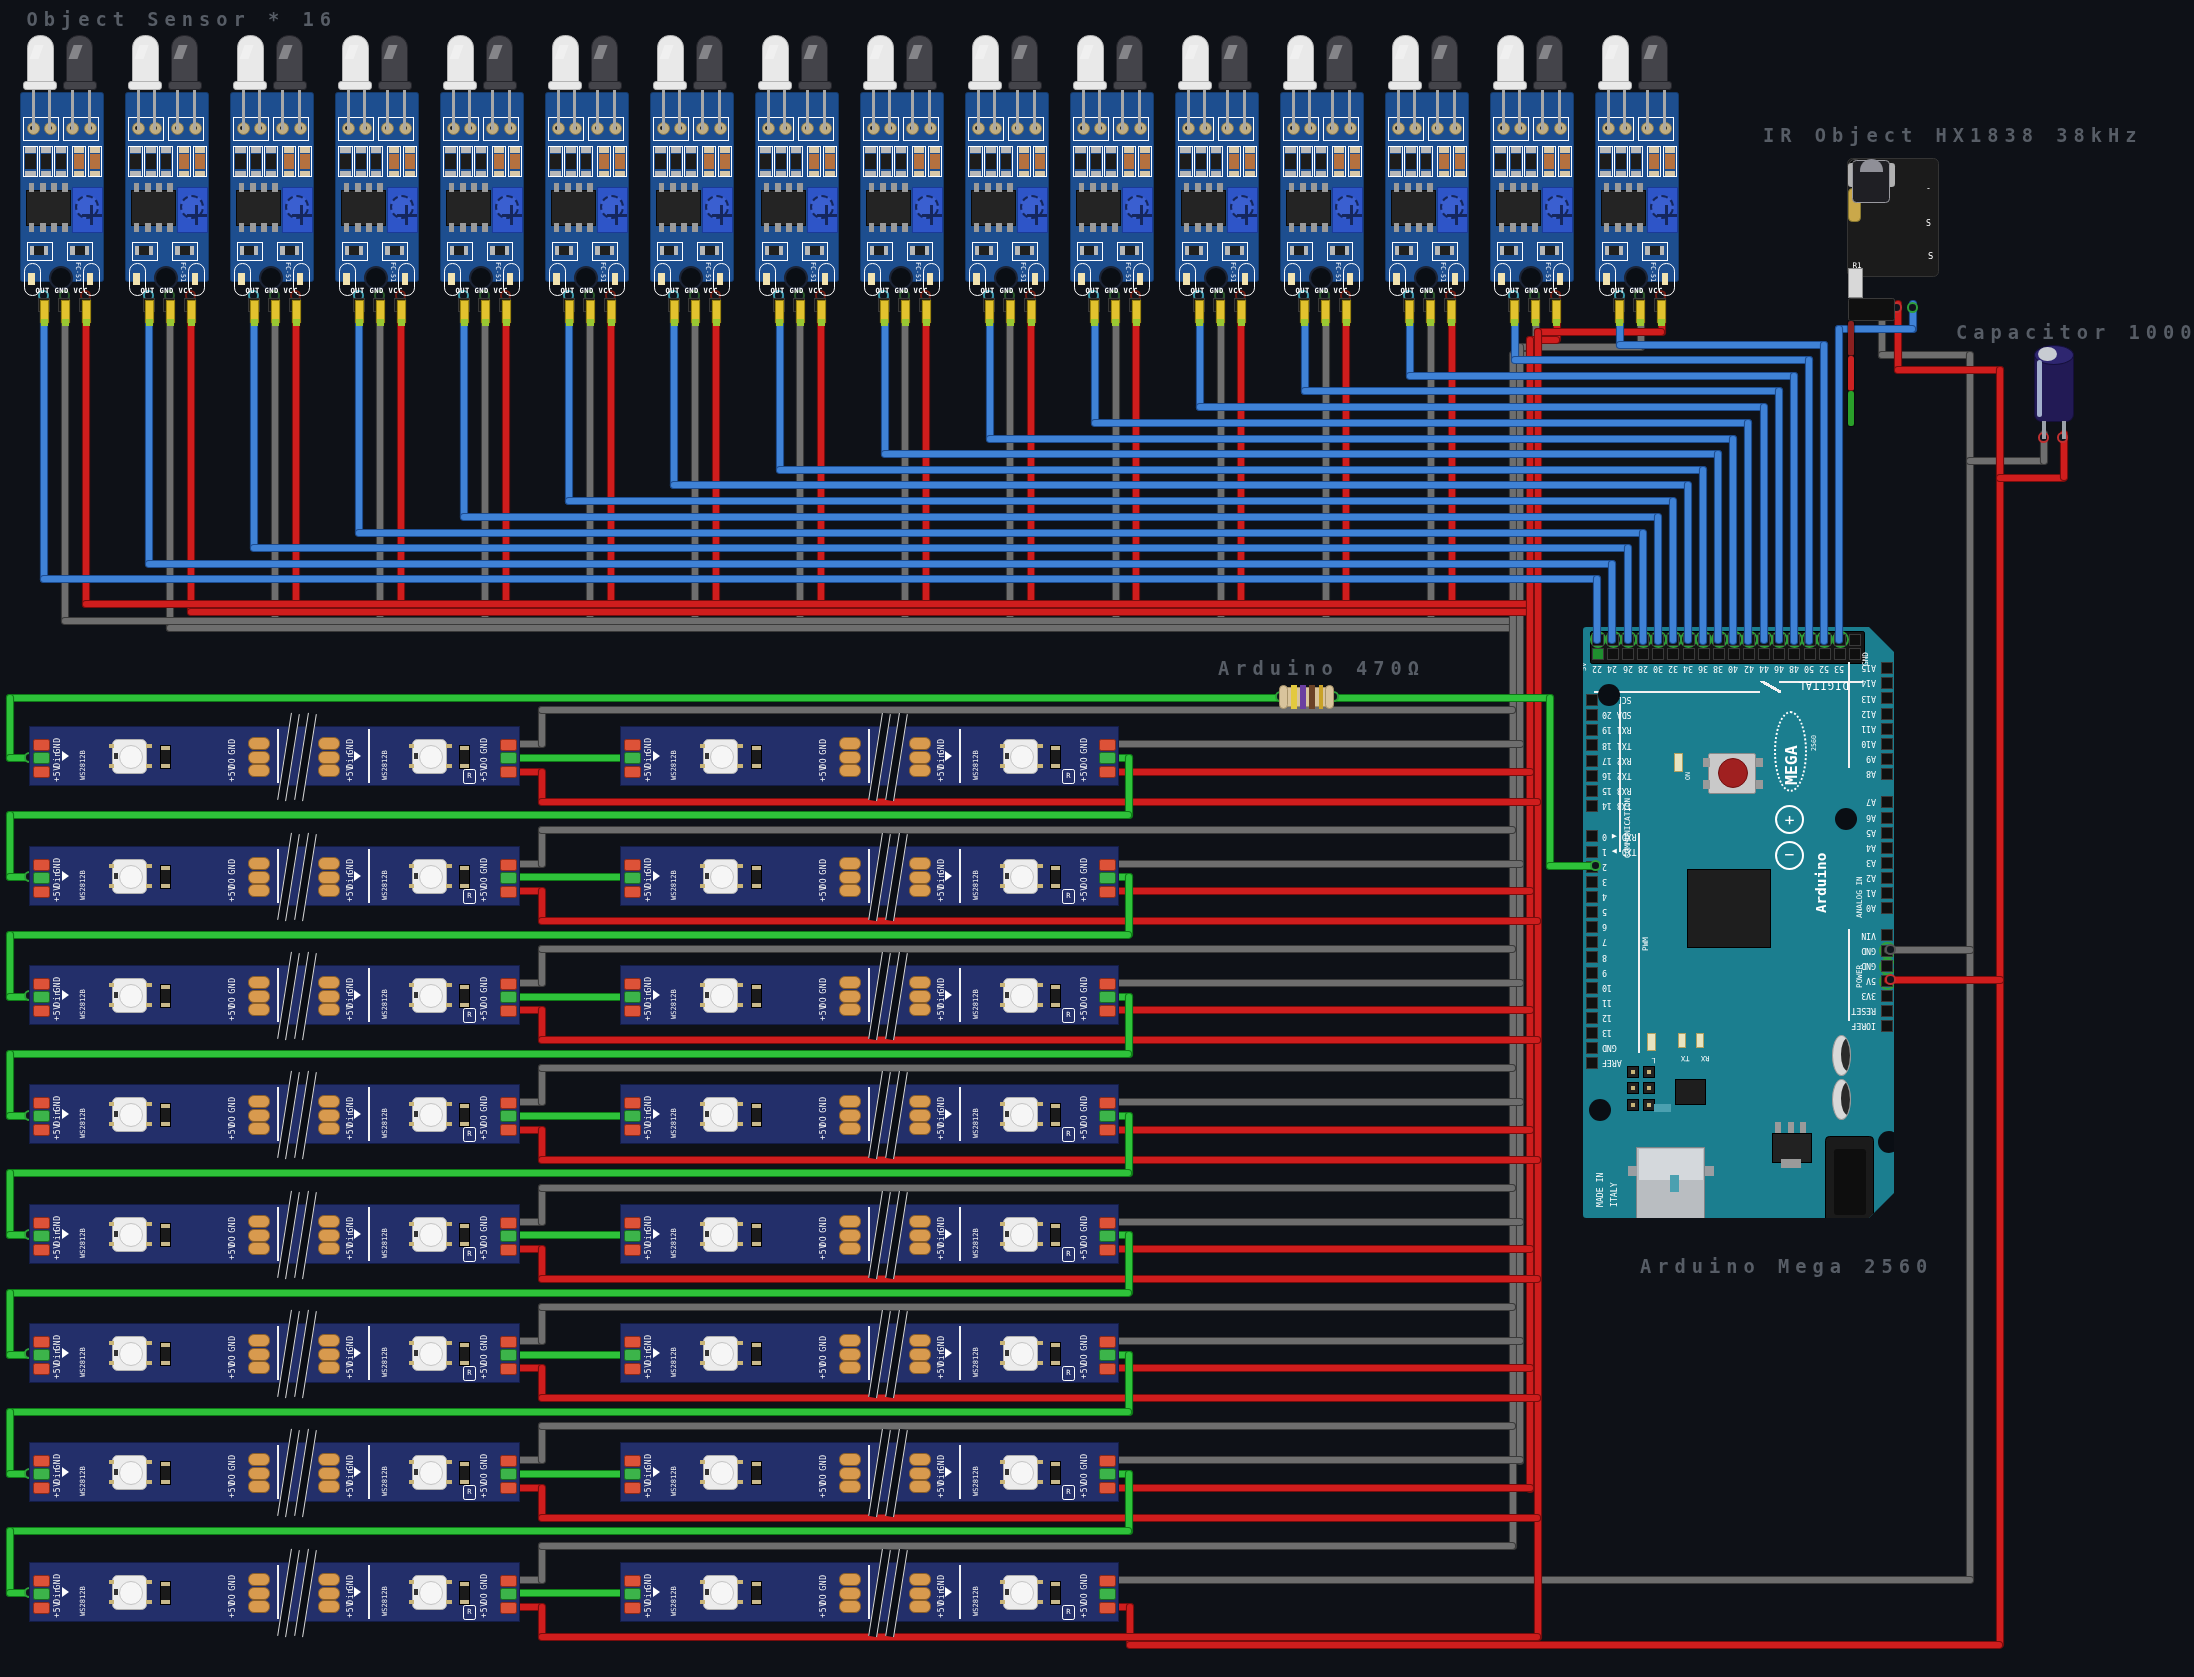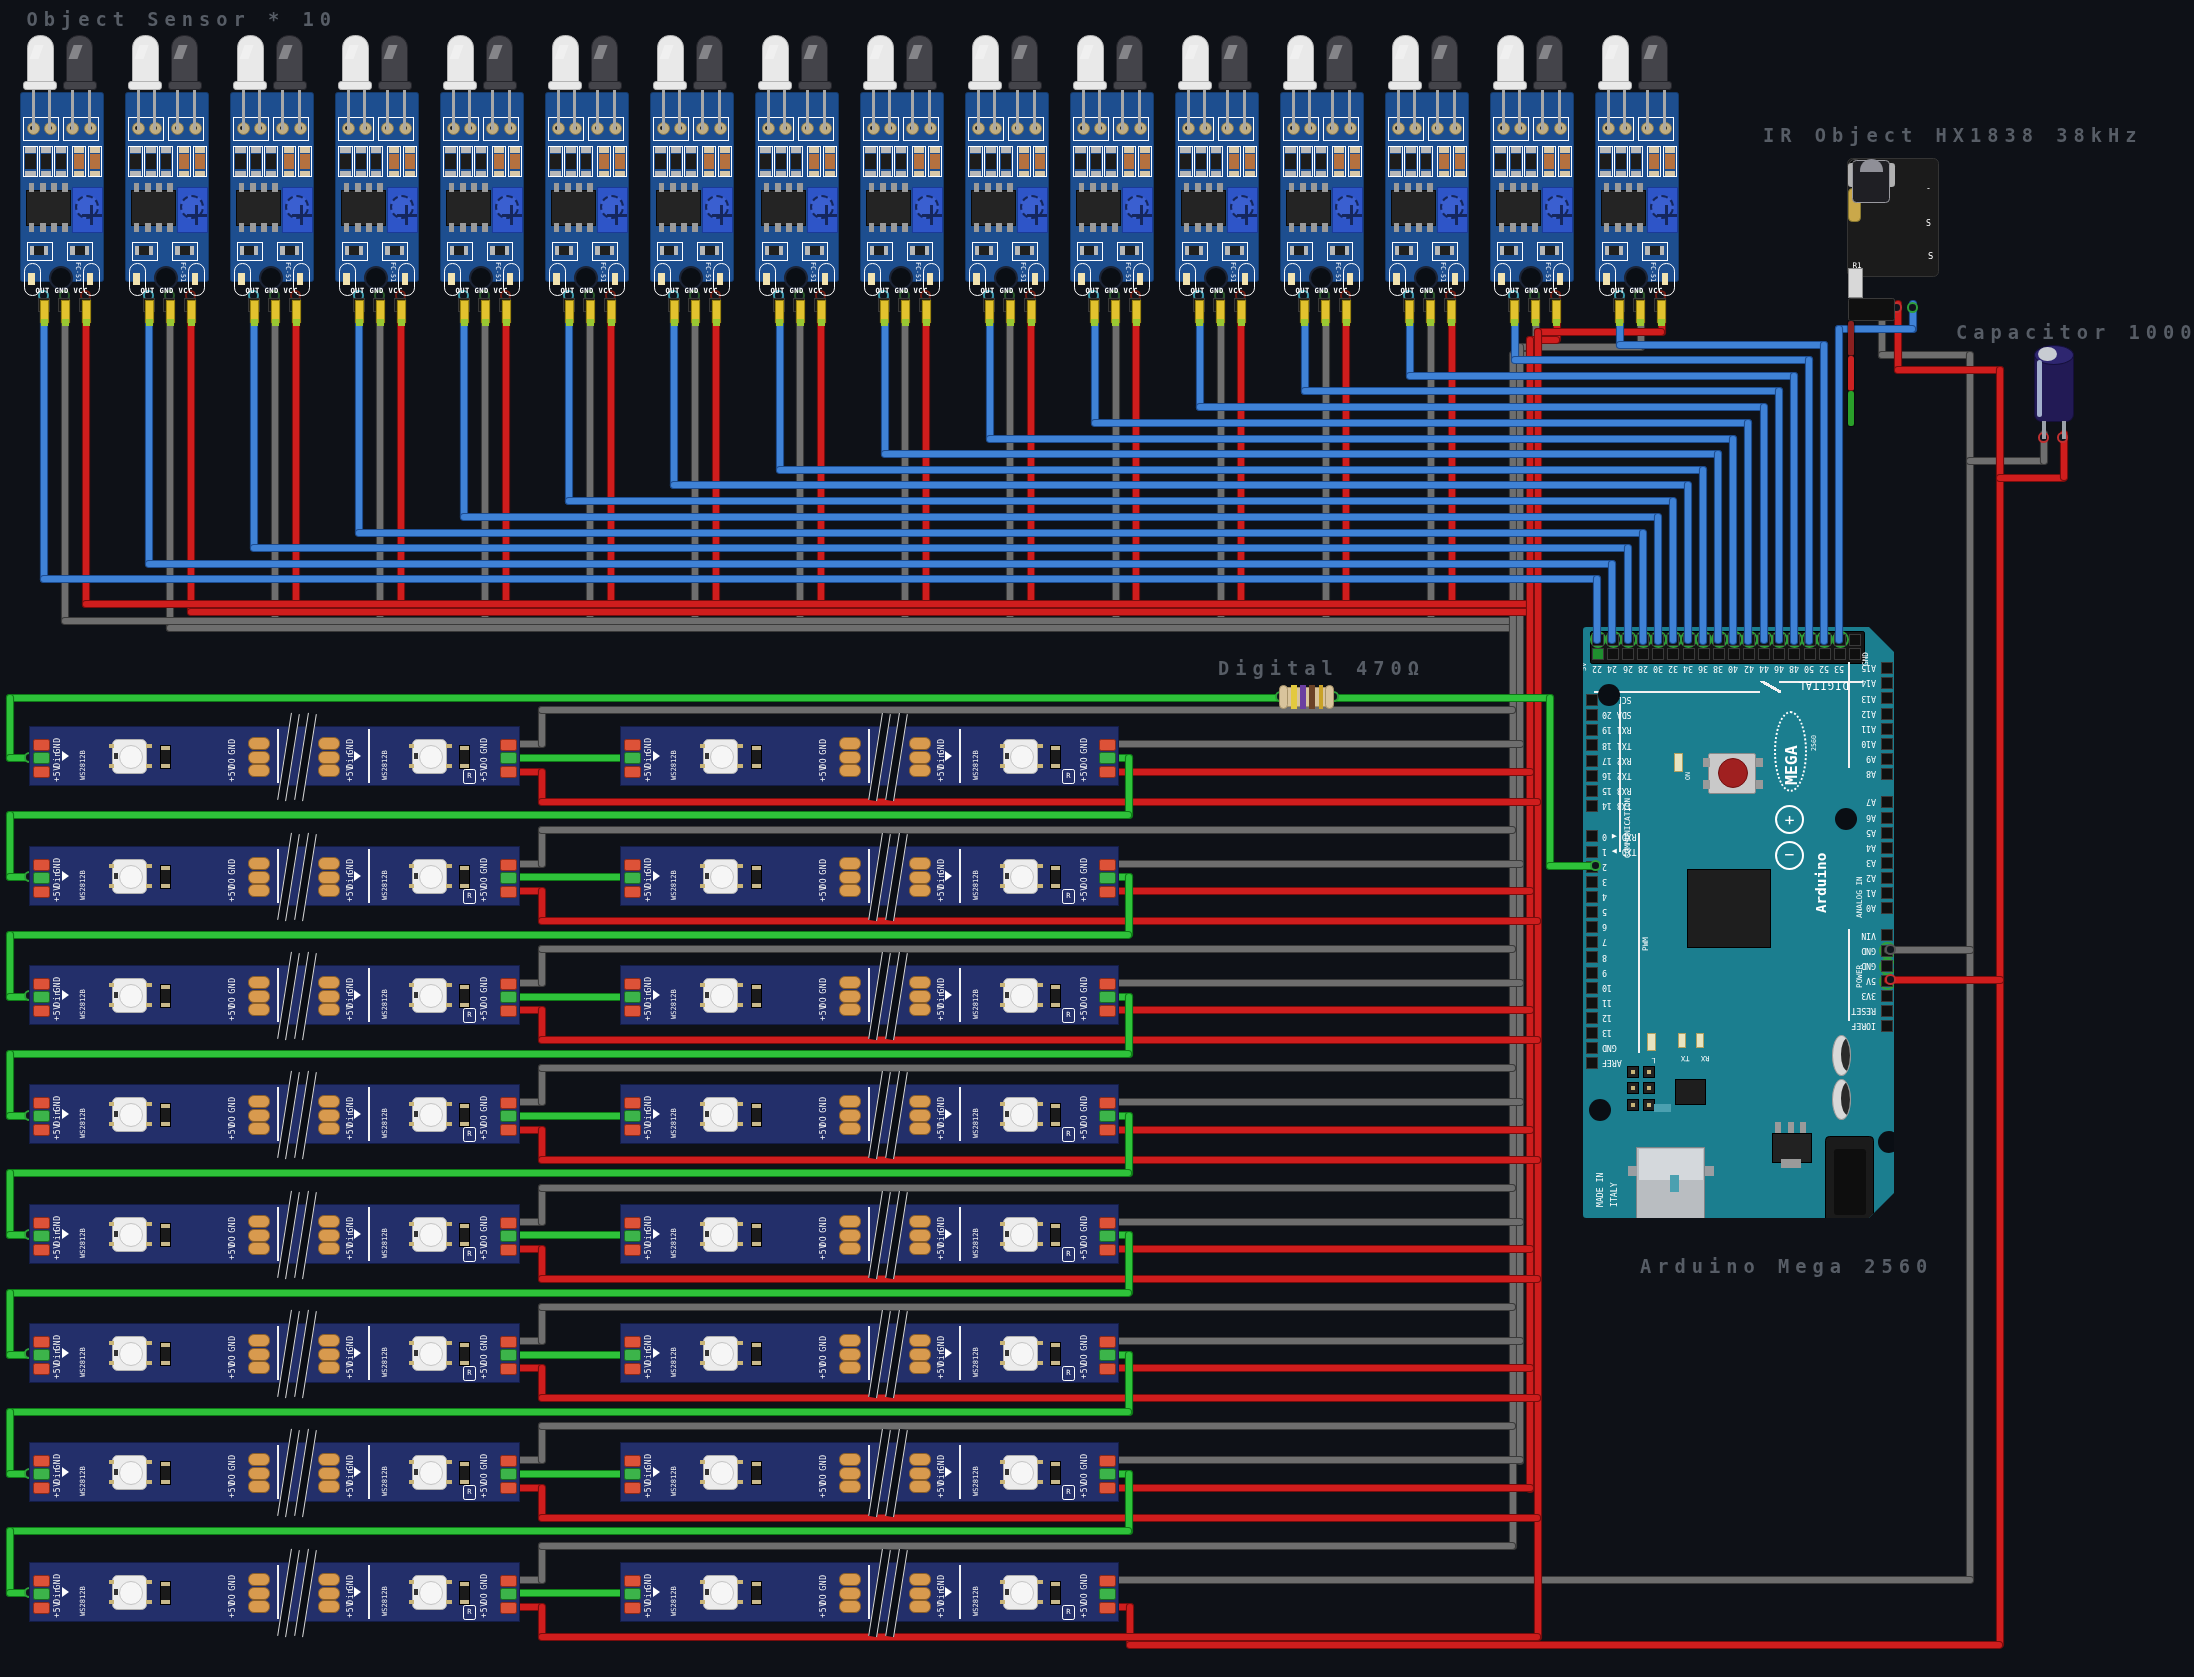--- a/index.html
+++ b/index.html
@@ -72,24 +72,24 @@
   .cap-body::after{content:"";position:absolute;right:-5.5px;top:2.2px;width:14.3px;height:33px;border-radius:50%;background:#2a2a2a;}
   #ir{position:absolute;left:1847px;top:158px;width:90px;height:117px;background:#1b1b1b;border:1.1px solid #343434;border-radius:5.5px;z-index:10;}
   #bigcap{position:absolute;left:2034px;top:345px;width:40px;height:80px;z-index:10;}
   #resistor{position:absolute;left:1279px;top:685px;width:55px;height:24px;z-index:10;}
   .rb{position:absolute;top:0;height:24px;width:5.5px;}
 </style>
 </head>
 <body>
 
 <div id="canvas">
-  <div class="caption" style="left:26.4px;top:8.8px;">Object Sensor * 10</div>
+  <div class="caption" style="left:26.4px;top:8.8px;">Object Sensor * 16</div>
   <div class="caption" style="left:1763px;top:125px;">IR Object HX1838 38kHz</div>
   <div class="caption" style="left:1956px;top:322px;">Capacitor 1000µF</div>
-  <div class="caption" style="left:1218px;top:658px;">Digital 470Ω</div>
+  <div class="caption" style="left:1218px;top:658px;">Arduino 470Ω</div>
   <div class="caption" style="left:1640px;top:1256px;">Arduino Mega 2560</div>
 
   <div id="wires">
       <div class="wire w-blue" style="left: 41px; top: 292px; width: 5.5px; height: 290px; border-radius: 2.7px;"></div>
       <div class="wire w-blue" style="left: 41px; top: 576px; width: 1559px; height: 5.5px; border-radius: 2.7px;"></div>
       <div class="wire w-blue" style="left: 1594px; top: 576px; width: 5.5px; height: 67px; border-radius: 2.7px;"></div>
       <div class="wire w-gray" style="left: 62px; top: 292px; width: 5.5px; height: 331px; border-radius: 2.7px;"></div>
       <div class="wire w-red" style="left: 83px; top: 292px; width: 5.5px; height: 315px; border-radius: 2.7px;"></div>
       <div class="dot d-teal" style="left: 38px; top: 290px;"></div>
       <div class="dot d-dgreen" style="left: 59px; top: 290px;"></div>

